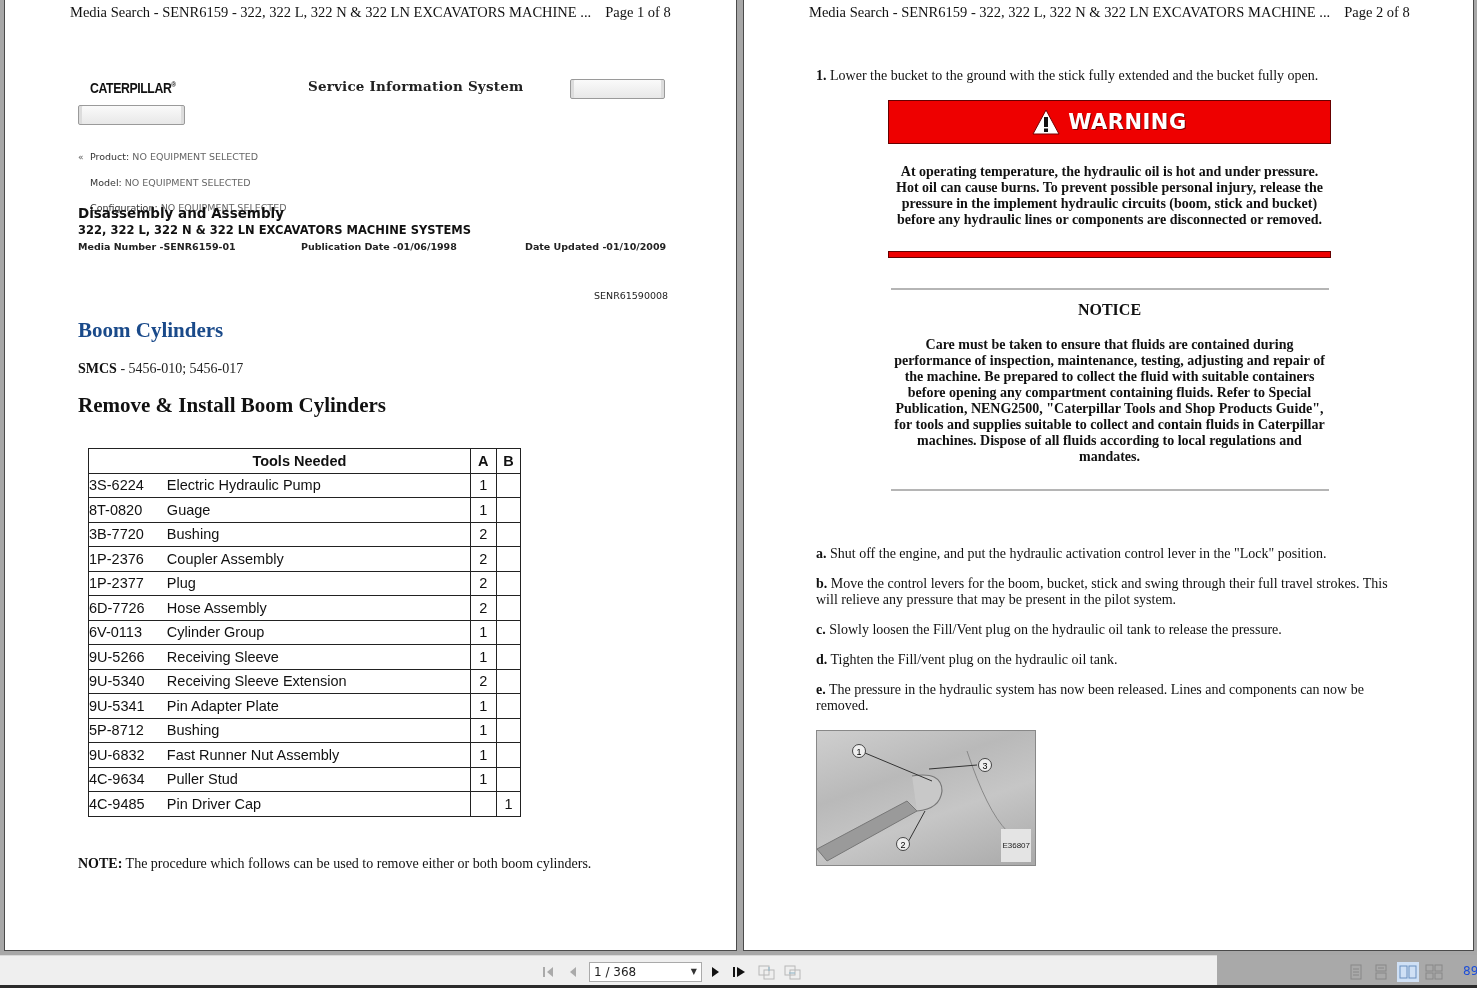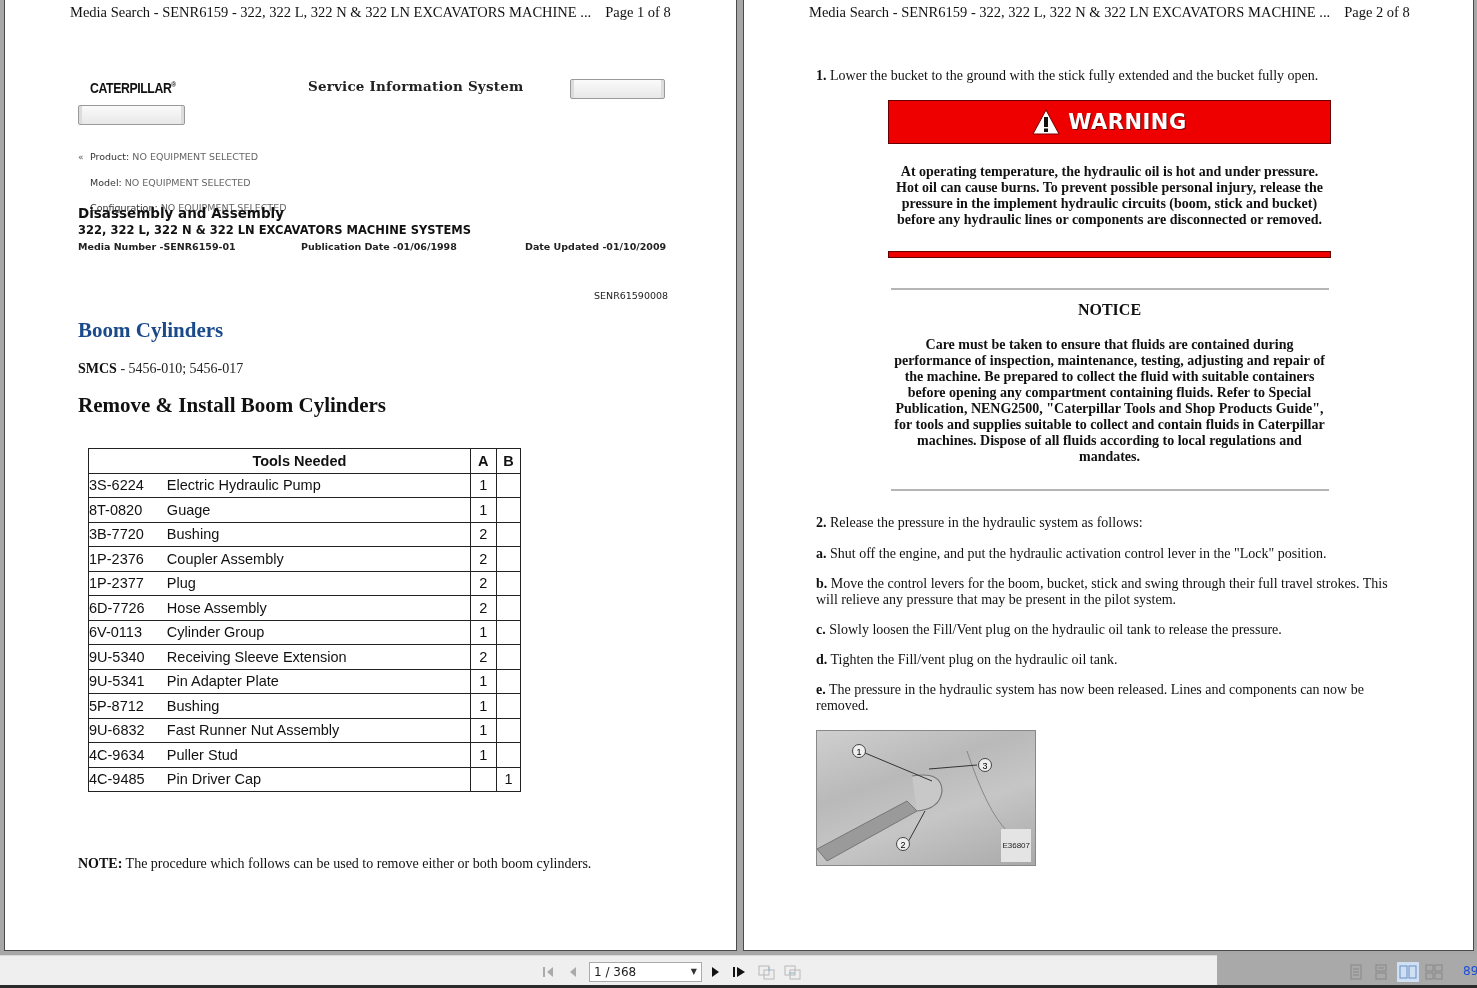--- a/index.html
+++ b/index.html
@@ -161,20 +161,26 @@
             <td class="c-a">2</td>
             <td class="c-b"></td>
           </tr>
           <tr>
             <td class="c-part">6V-0113</td>
             <td class="c-name">Cylinder Group</td>
             <td class="c-a">1</td>
             <td class="c-b"></td>
           </tr>
           <tr>
+            <td class="c-part">9U-5266</td>
+            <td class="c-name">Receiving Sleeve</td>
+            <td class="c-a">1</td>
+            <td class="c-b"></td>
+          </tr>
+          <tr>
             <td class="c-part">9U-5340</td>
             <td class="c-name">Receiving Sleeve Extension</td>
             <td class="c-a">2</td>
             <td class="c-b"></td>
           </tr>
           <tr>
             <td class="c-part">9U-5341</td>
             <td class="c-name">Pin Adapter Plate</td>
             <td class="c-a">1</td>
             <td class="c-b"></td>
@@ -225,21 +231,20 @@
       <span class="warn-text">WARNING</span>
     </div>
     <div class="warn-body">At operating temperature, the hydraulic oil is hot and under pressure. Hot oil can cause burns. To prevent possible personal injury, release the pressure in the implement hydraulic circuits (boom, stick and bucket) before any hydraulic lines or components are disconnected or removed.</div>
     <div class="warn-underbar"></div>
 
     <div class="rule" style="top:288px"></div>
     <div class="notice-title">NOTICE</div>
     <div class="notice-body">Care must be taken to ensure that fluids are contained during performance of inspection, maintenance, testing, adjusting and repair of the machine. Be prepared to collect the fluid with suitable containers before opening any compartment containing fluids. Refer to Special Publication, NENG2500, "Caterpillar Tools and Shop Products Guide", for tools and supplies suitable to collect and contain fluids in Caterpillar machines. Dispose of all fluids according to local regulations and mandates.</div>
     <div class="rule" style="top:489px"></div>
 
-    <div class="step" style="top:515px"><b>2.</b><span> Release the pressure in the hydraulic system as follows:</span></div>
     <div class="step" style="top:546px"><b>a.</b><span> Shut off the engine, and put the hydraulic activation control lever in the "Lock" position.</span></div>
     <div class="step" style="top:622px"><b>c.</b><span> Slowly loosen the Fill/Vent plug on the hydraulic oil tank to release the pressure.</span></div>
     <div class="step" style="top:576px"><b>b.</b><span> Move the control levers for the boom, bucket, stick and swing through their full travel strokes. This will relieve any pressure that may be present in the pilot system.</span></div>
     <div class="step" style="top:652px"><b>d.</b><span> Tighten the Fill/vent plug on the hydraulic oil tank.</span></div>
     <div class="step" style="top:682px"><b>e.</b><span> The pressure in the hydraulic system has now been released. Lines and components can now be removed.</span></div>
 
     <div class="figure">
       <svg width="220" height="136" viewBox="0 0 220 136">
         <path d="M0,118 L90,70 L100,80 L10,130 Z" fill="#9a9a9a" stroke="#777" stroke-width="1"></path>
         <path d="M95,45 Q125,40 125,60 Q123,78 100,80" fill="#c8c8c8" stroke="#777" stroke-width="1.2"></path>

